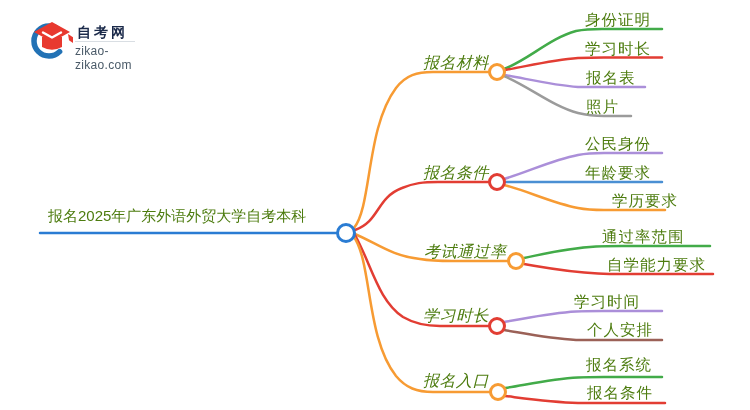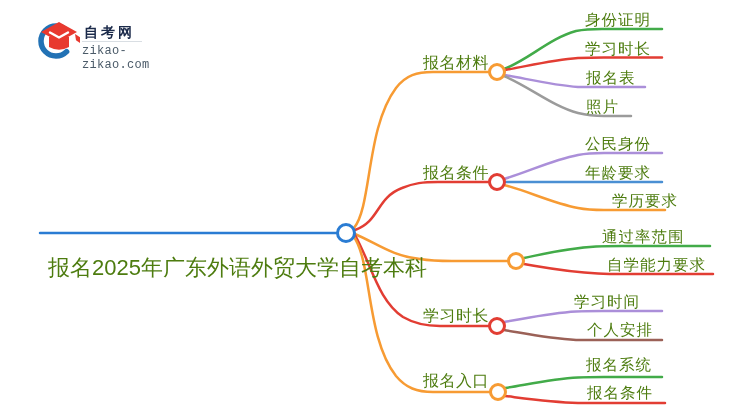--- a/index.html
+++ b/index.html
@@ -6,25 +6,25 @@
   body{
     width:750px;height:410px;position:relative;overflow:hidden;
     background:#ffffff;
     font-family:"Liberation Sans","DejaVu Sans",sans-serif;
   }
   #stage{position:absolute;inset:0;width:750px;height:410px;}
   svg.lines{position:absolute;left:0;top:0;}
   .label{
     position:absolute;white-space:nowrap;color:#4d7c0f;line-height:1.1;
   }
-  .root-label{font-size:22px;letter-spacing:0px;margin-top:48px;}
-  .branch-label{font-size:16px;letter-spacing:0.5px;}
+  .root-label{font-size:15px;letter-spacing:0px;}
+  .branch-label{font-size:16px;letter-spacing:0.5px;font-style:italic;}
   .leaf-label{font-size:15.5px;letter-spacing:1px;}
   
-  .logo{position:absolute;left:35px;top:18px;width:130px;height:46px;cursor:pointer;font-family:Liberation Mono, monospace;}
+  .logo{position:absolute;left:28px;top:18px;width:130px;height:46px;cursor:pointer;}
   .logo-icon{position:absolute;left:0;top:1px;}
   .logo-name{
     position:absolute;left:49px;top:6px;font-size:14px;font-weight:bold;
     letter-spacing:3px;color:#1b2a4a;
   }
   .logo-divider{position:absolute;left:47px;top:23px;width:60px;height:1px;background:#d9dee3;}
   .logo-url{position:absolute;left:47px;top:26px;font-size:12px;color:#4a5a68;letter-spacing:0.3px;}
 </style>
 </head>
 <body>
@@ -68,20 +68,21 @@
       <circle cx="516" cy="261" r="7.5" stroke="#f79b33"></circle>
       <circle cx="497" cy="326" r="7.5" stroke="#e23d33"></circle>
       <circle cx="498" cy="392" r="7.5" stroke="#f79b33"></circle>
     </g>
   </svg>
 
   <div class="label root-label" style="left:48px;top:208px">报名2025年广东外语外贸大学自考本科</div>
 
   <div class="label branch-label" style="left:423px;top:54px">报名材料</div>
   <div class="label branch-label" style="left:423px;top:164px">报名条件</div>
+  <div class="label branch-label" style="left:424px;top:243px">考试通过率</div>
   <div class="label branch-label" style="left:423px;top:307px">学习时长</div>
   <div class="label branch-label" style="left:423px;top:372px">报名入口</div>
 
   <div class="label leaf-label" style="left:585px;top:11px">身份证明</div>
   <div class="label leaf-label" style="left:585px;top:40px">学习时长</div>
   <div class="label leaf-label" style="left:586px;top:69px">报名表</div>
   <div class="label leaf-label" style="left:586px;top:98px">照片</div>
 
   <div class="label leaf-label" style="left:585px;top:135px">公民身份</div>
   <div class="label leaf-label" style="left:585px;top:164px">年龄要求</div>

